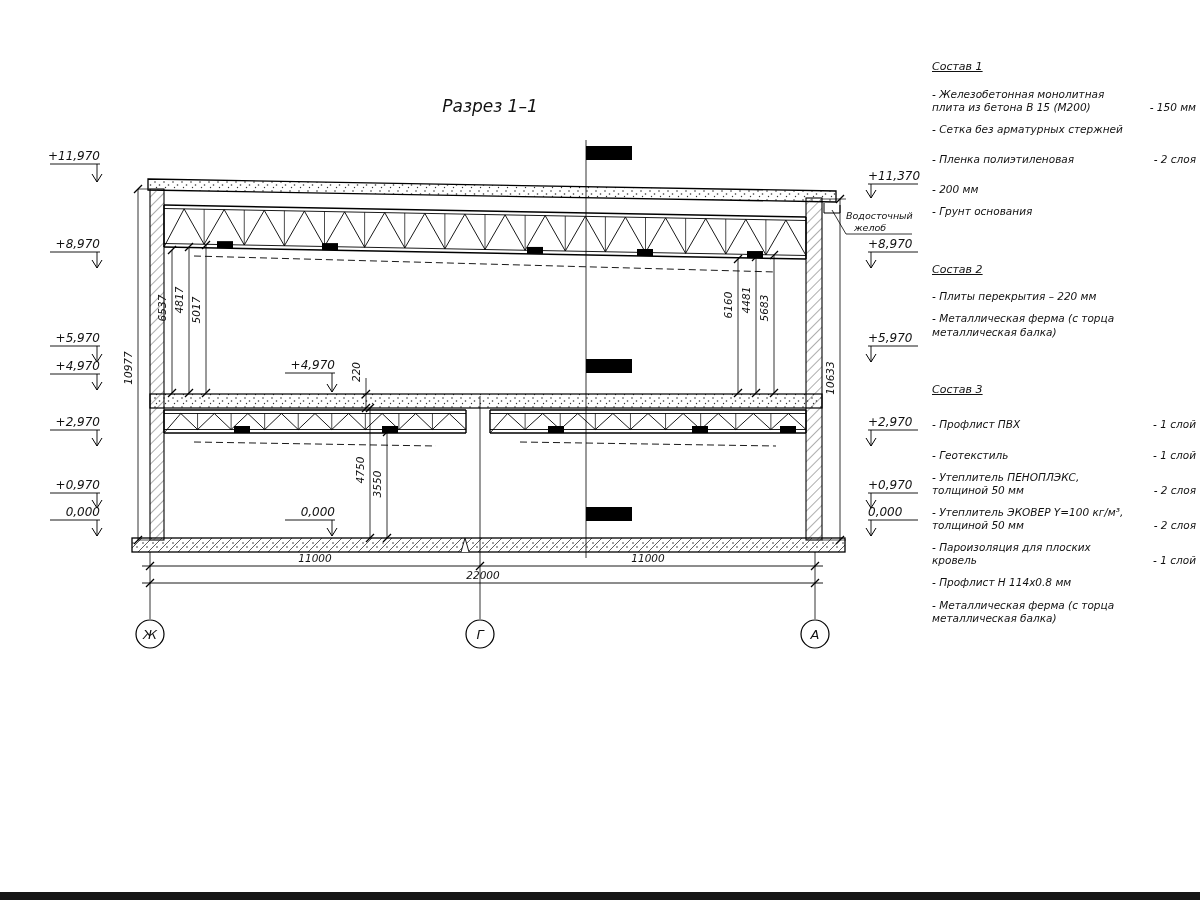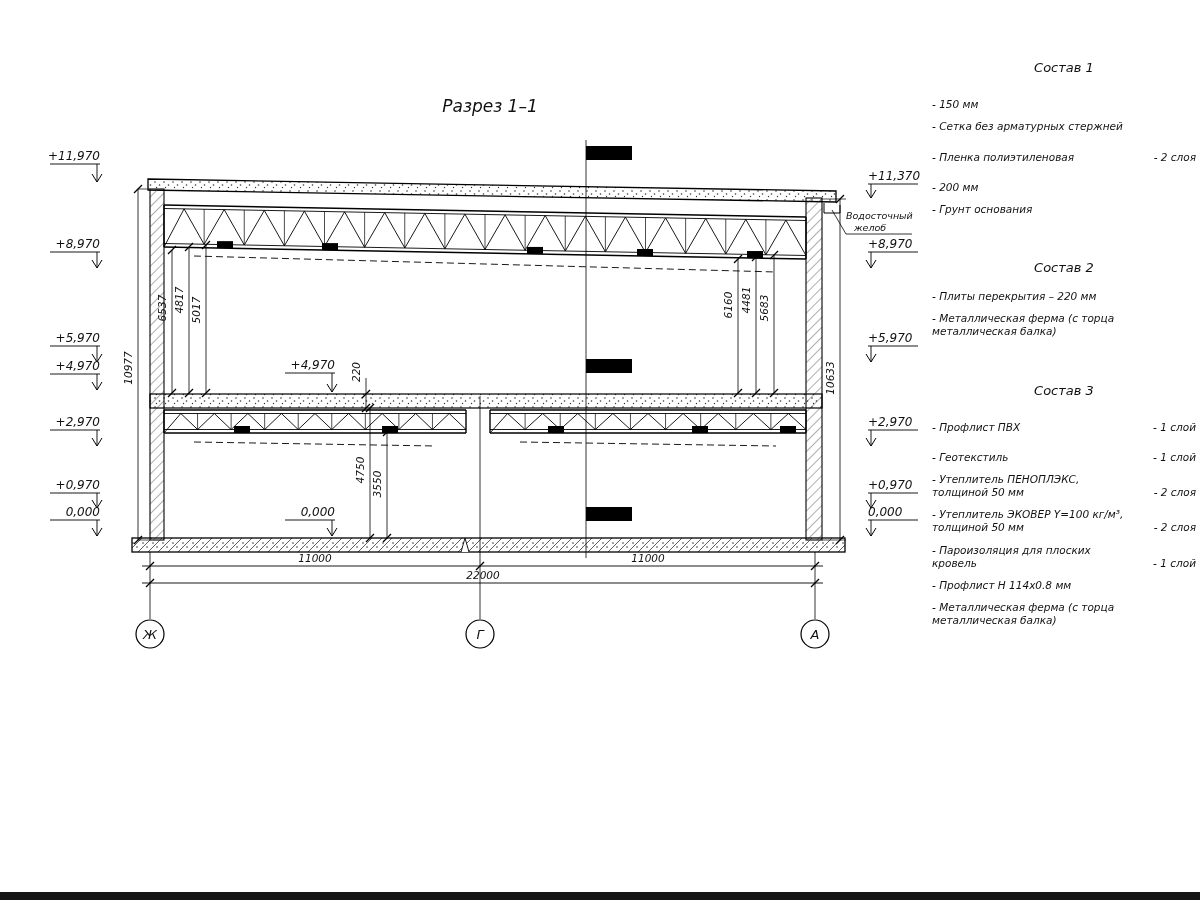--- a/index.html
+++ b/index.html
@@ -8,21 +8,21 @@
   #drawing{position:absolute;left:0;top:0;}
   #drawing text{fill:#111;}
   .title{font:italic 17px "DejaVu Sans",sans-serif;}
   .elev{font:italic 12px "DejaVu Sans",sans-serif;}
   .dim{font:italic 10.5px "DejaVu Sans",sans-serif;}
   .axis{font:italic 13px "DejaVu Sans",sans-serif;}
   .small{font:italic 9.5px "DejaVu Sans",sans-serif;}
   .panel{position:absolute;left:932px;top:60px;width:264px;
          font:italic 10.5px "DejaVu Sans",sans-serif;line-height:1.25;}
   .comp-section{margin-bottom:44px;}
-  .comp-title{text-align:center;font-size:13px;margin-bottom:14px;}
+  .comp-title{text-decoration:underline;font-size:11px;margin-bottom:14px;}
   .comp-item{display:flex;justify-content:space-between;align-items:flex-end;gap:6px;margin:9px 0;}
   .comp-label{max-width:192px;}
   .comp-value{white-space:nowrap;margin-top:8px;}
   .bottom-bar{position:absolute;left:0;right:0;bottom:0;height:8px;background:#161616;}
 </style>
 </head>
 <body>
 
 <div class="page">
 
@@ -345,20 +345,21 @@
           <line x1="811" y1="587" x2="819" y2="579" stroke="#000" stroke-width="1.2"></line>
         </g>
       </g>
   </svg>
 
   <div class="panel">
 
     <div class="comp-section">
       <div class="comp-title">Состав 1</div>
       <div class="comp-item">
+        <span class="comp-label">- Железобетонная  монолитная плита из бетона В 15 (М200)</span>
         <span class="comp-value">- 150 мм</span>
       </div>
       <div class="comp-item">
         <span class="comp-label">- Сетка без арматурных стержней</span>
         <span class="comp-value"></span>
       </div>
       <div class="comp-item">
         <span class="comp-label">- Пленка полиэтиленовая</span>
         <span class="comp-value">- 2 слоя</span>
       </div>

